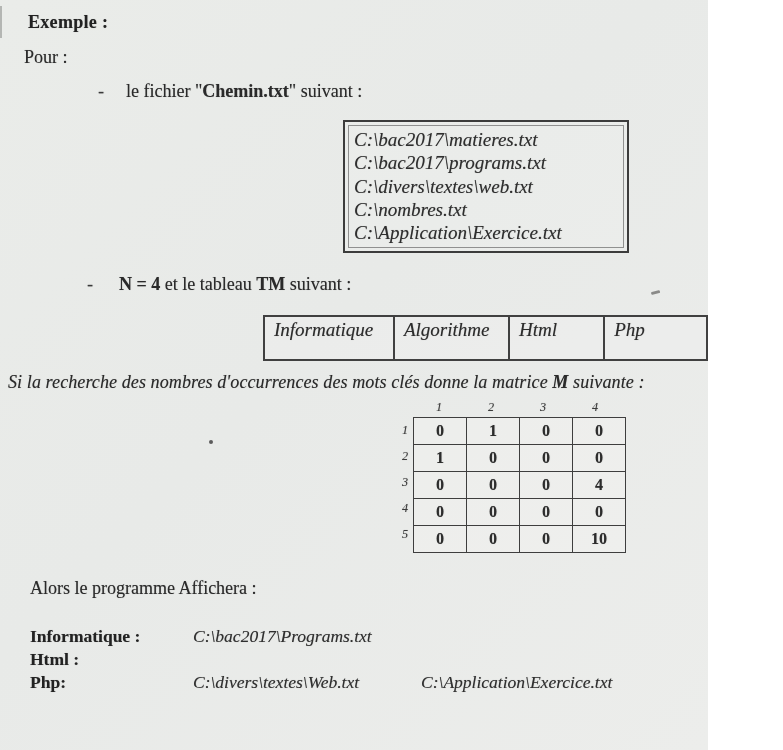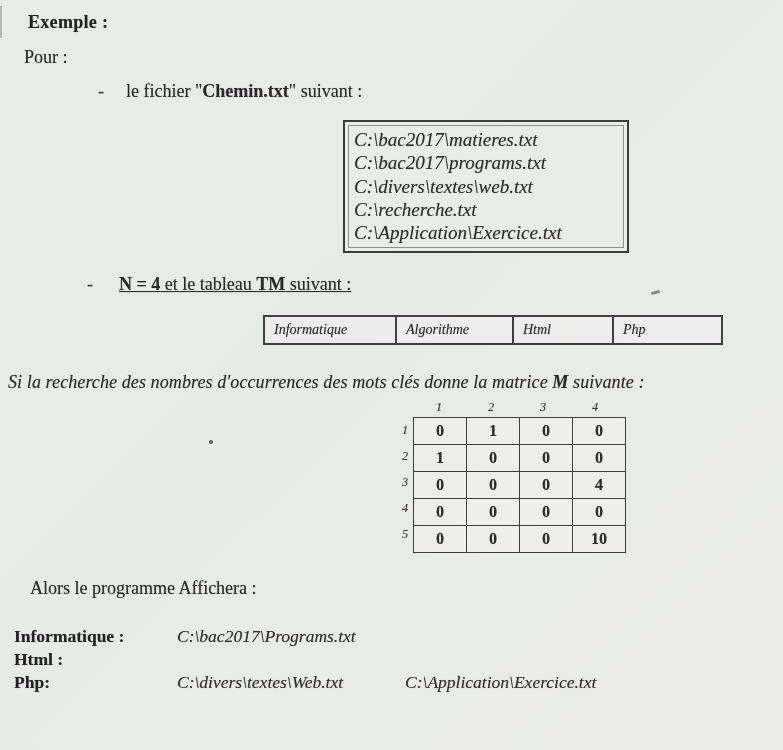--- a/index.html
+++ b/index.html
@@ -1,20 +1,20 @@
 <!DOCTYPE html>
 <html><head>
 <meta charset="utf-8">
 <style>
   html, body {
     margin: 0; padding: 0;
   }
   .page {
     position: relative;
-    width: 783px;
+    width: 708px;
     height: 750px;
     background: linear-gradient(135deg, #eaece9 0%, #e8eae8 45%, #ecedeb 100%);
     font-family: "Liberation Serif", "DejaVu Serif", serif;
     color: #2a2a2a;
     overflow: hidden;
     text-shadow: 0.2px 0.2px 0.7px rgba(55,55,55,0.45);
   }
   .abs { position: absolute; }
 
   .h1 {
@@ -25,21 +25,21 @@
   .pour {
     left: 24px; top: 47px;
     font-size: 18px;
     text-align: right;
   }
 
   .bullet { display: flex; font-size: 18px; }
   .b1 { left: 98px; top: 81px; }
   .b1 .btext { margin-left: 22px; }
   .b2 { left: 87px; top: 274px; }
-  .b2 .btext { margin-left: 26px; text-decoration: underline; }
+  .b2 .btext { margin-left: 26px; }
   .dash { color: #3a3a3a; }
 
   .filebox {
     left: 343px; top: 120px;
     width: 264px;
     padding: 6px 9px 7px 9px;
     border: 2px solid #3c3c3c;
     outline: 1px solid rgba(70,70,70,0.55);
     outline-offset: -6px;
     font-style: italic;
@@ -52,22 +52,22 @@
   .tmtable {
     left: 263px; top: 315px;
     border-collapse: collapse;
     table-layout: fixed;
     background: rgba(240,241,239,0.4);
   }
   .tmtable td {
     border: 2px solid #404040;
     height: 26px;
     font-style: italic;
-    font-size: 14px;
-    padding: 0 0 0 9px;
+    font-size: 19px;
+    padding: 0 0 16px 9px;
     color: #2c2c2c;
     white-space: nowrap;
   }
   .tm0 { width: 121px; } .tm1 { width: 106px; margin-top: 18px; } .tm2 { width: 89px; } .tm3 { width: 98px; margin-left: 16px; }
 
   .sentence {
     left: 8px; top: 372px;
     width: 765px;
     font-size: 18px;
     letter-spacing: 0.1px;
@@ -114,21 +114,21 @@
     color: #2c2c2c;
     padding: 0;
   }
 
   .outheading {
     left: 30px; top: 578px;
     font-size: 18px;
     text-align: center;
   }
   .outblock {
-    left: 14px; top: 625px;
+    left: 30px; top: 625px;
     font-size: 17.5px;
     line-height: 23px;
   }
   .orow { display: flex; align-items: baseline; }
   .olabel {
     font-weight: bold;
     width: 163px;
     flex: 0 0 163px;
     color: #222;
   }
@@ -169,21 +169,21 @@
 
   <div class="abs bullet b1">
     <span class="dash">-</span>
     <span class="btext"><span>le fichier "</span><b>Chemin.txt</b><span>" suivant :</span></span>
   </div>
 
   <div class="abs filebox">
     <div>C:\bac2017\matieres.txt</div>
     <div>C:\bac2017\programs.txt</div>
     <div>C:\divers\textes\web.txt</div>
-    <div>C:\recherche.txt</div>
+    <div>C:\nombres.txt</div>
     <div>C:\Application\Exercice.txt</div>
   </div>
 
   <div class="abs bullet b2">
     <span class="dash">-</span>
     <span class="btext"><b>N = 4</b><span> et le tableau </span><b>TM</b><span> suivant :</span></span>
   </div>
 
   <table class="abs tmtable">
     <tbody>

